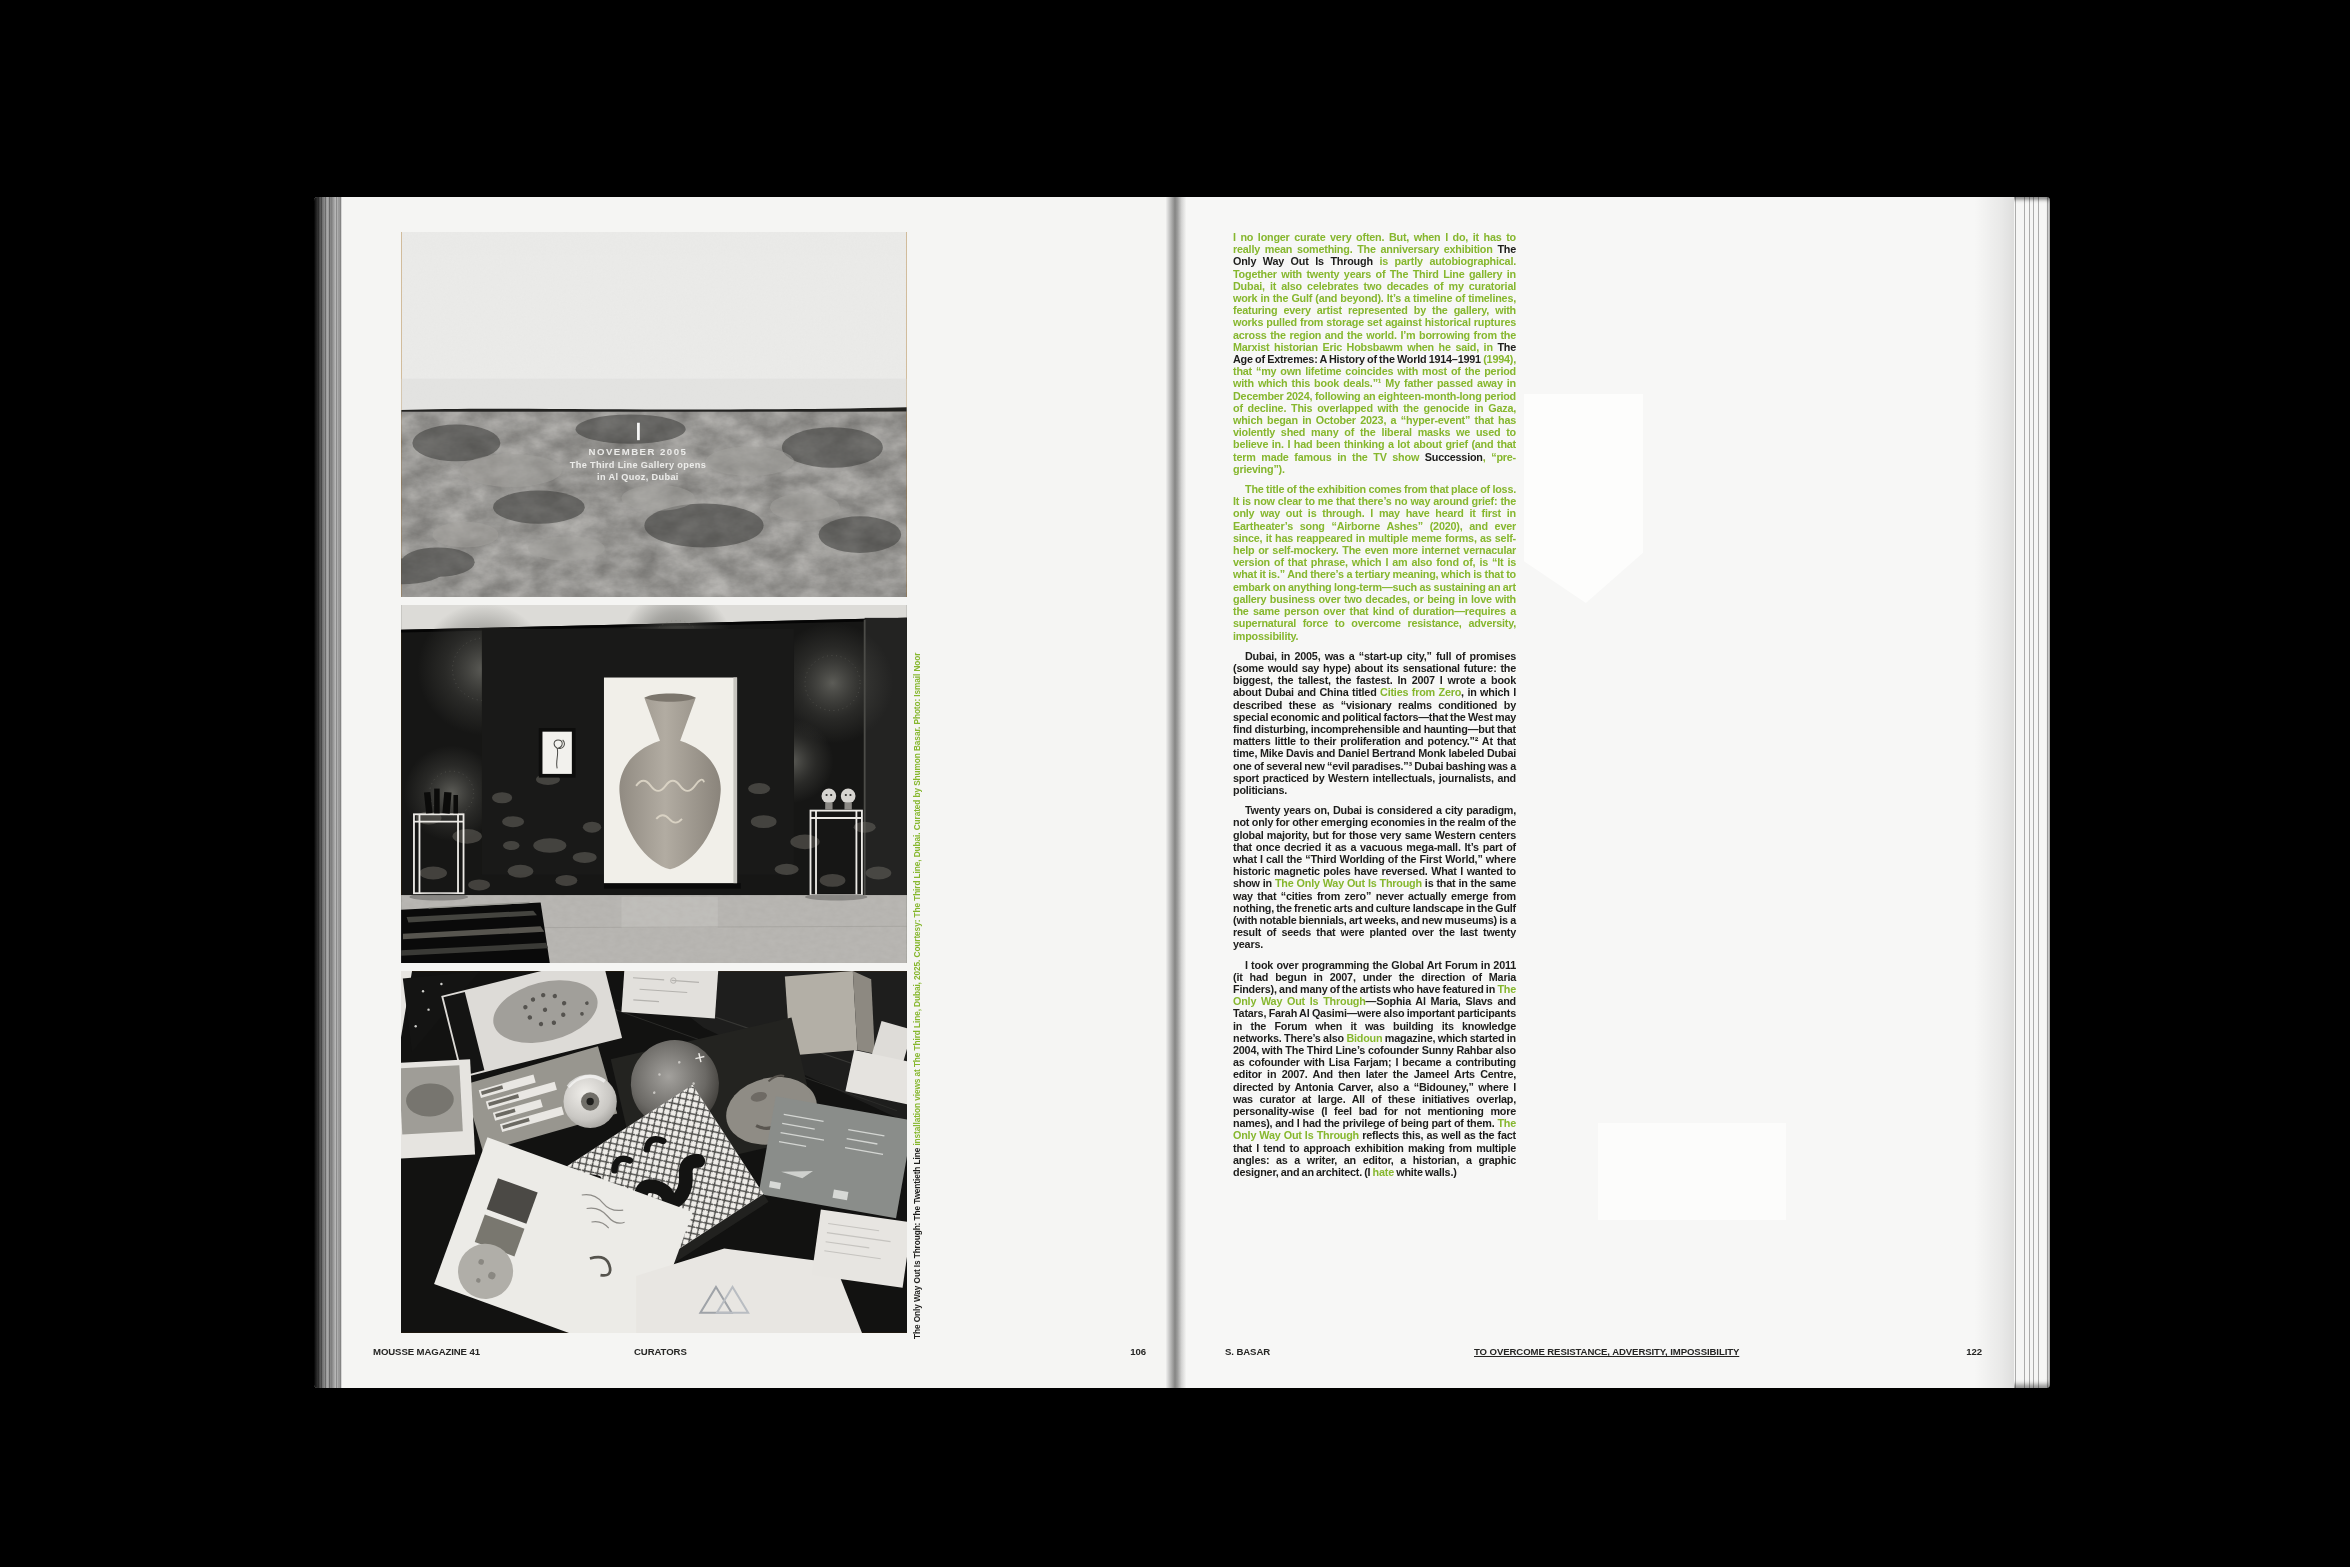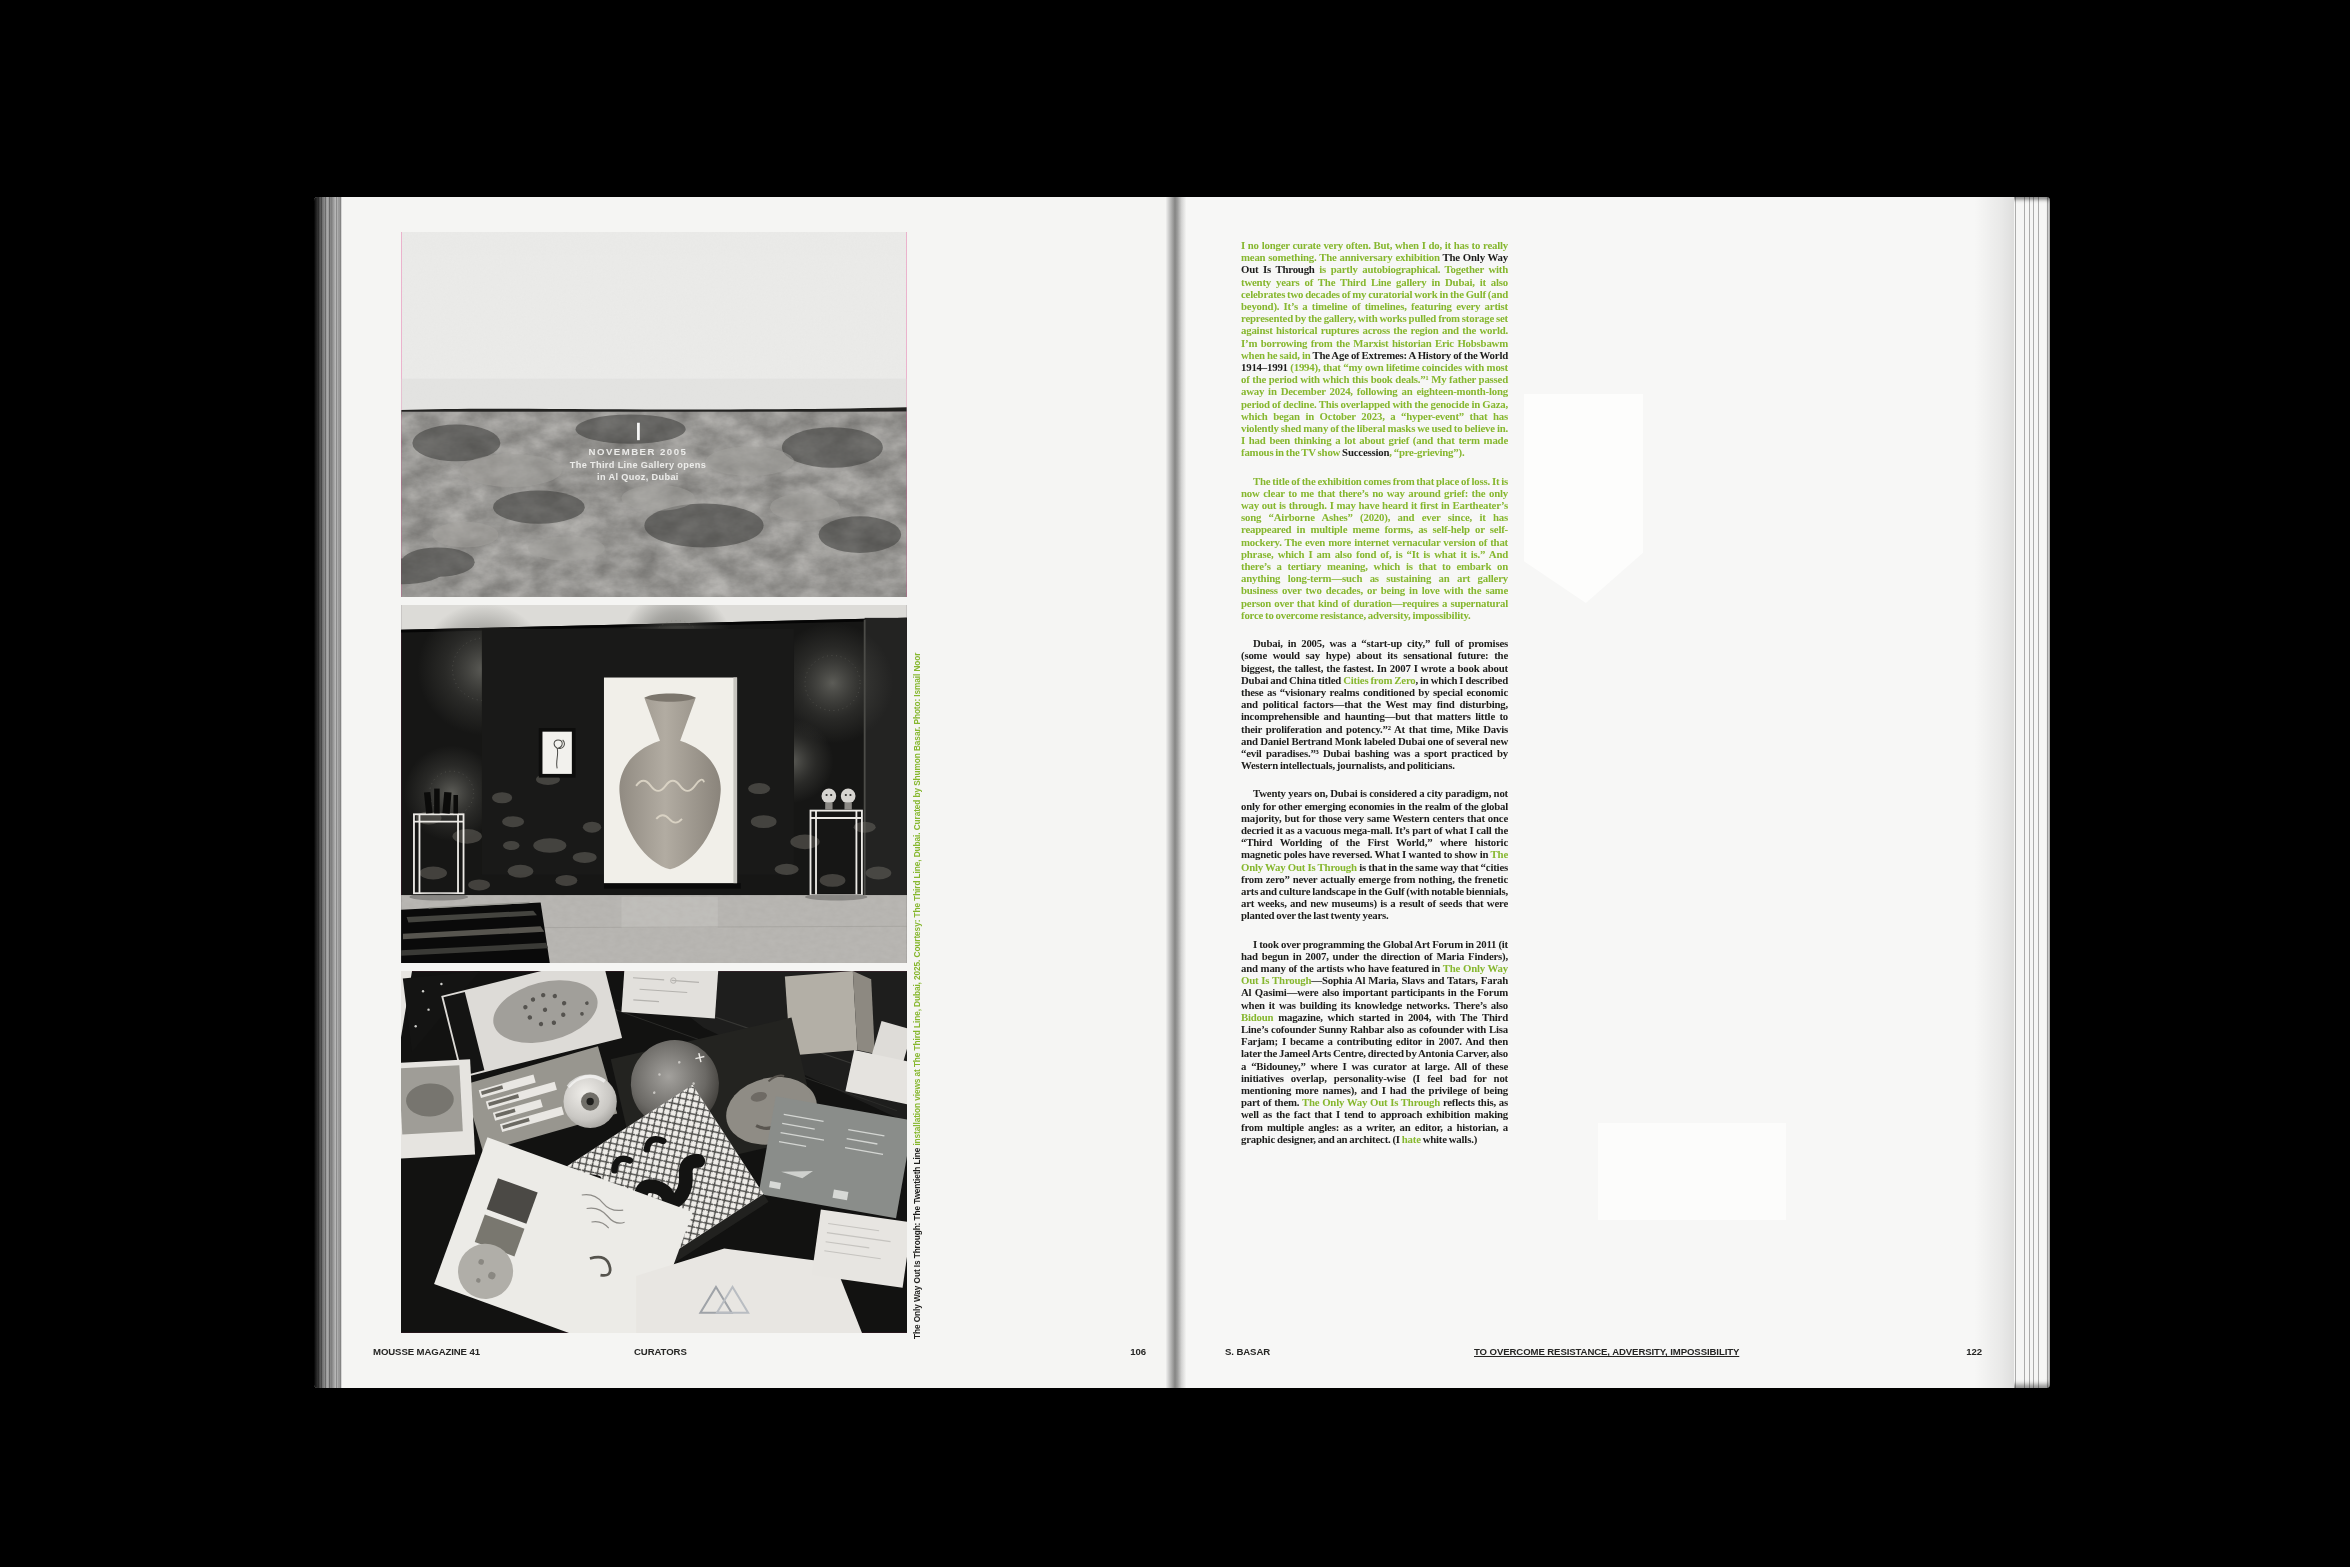--- a/index.html
+++ b/index.html
@@ -16,21 +16,21 @@
   .fore-edge.right:after{content:"";position:absolute;inset:0;background:repeating-linear-gradient(90deg,rgba(0,0,0,.3) 0 0.9px,transparent 0.9px 4.6px);}
   .page{position:absolute;top:0;height:100%;}
   .page.left{left:27.5px;width:825px;background:#f5f5f3;}
   .page.right{left:872px;width:828px;background:#f7f7f6;}
   .spine{position:absolute;left:852px;top:0;width:20px;height:100%;
     background:linear-gradient(90deg,#efefee 0%,#b3b3b2 25%,#858584 45%,#9e9e9d 58%,#d3d3d2 78%,#f4f4f3 100%);}
   .edge-shade-right{position:absolute;left:788px;top:0;width:40px;height:100%;
     background:linear-gradient(90deg,rgba(0,0,0,0) 0%,rgba(0,0,0,.06) 70%,rgba(0,0,0,.1) 100%);}
 
   
-  .photo{position:absolute;left:59px;width:506px;overflow:hidden;background:#ec4899;}
+  .photo{position:absolute;left:59px;width:506px;overflow:hidden;background:#a16207;}
   .photo svg{display:block;}
   #photo1{top:35px;height:365px;}
   #photo2{top:408px;height:358px;}
   #photo3{top:774px;height:362px;}
 
   
   .side-caption{position:absolute;left:566px;top:372px;height:770px;width:18.4px;
     writing-mode:vertical-rl;transform:rotate(180deg);
     font-size:8.3px;font-weight:700;letter-spacing:-0.1px;white-space:nowrap;line-height:18.4px;}
   .side-caption .cap-bold{color:#1d1d1b;}
@@ -42,21 +42,21 @@
   #f-sec{left:320px;}
   #f-106{left:760px;width:72px;text-align:right;}
   #f-author{left:911px;}
   #f-title{left:1160px;text-decoration:underline;}
   #f-107{left:1598px;width:70px;text-align:right;}
 
   
   .article{position:absolute;left:911px;top:26px;width:299px;height:1080px;overflow:hidden;
     font-size:10.8px;line-height:12.2px;font-weight:700;letter-spacing:-0.2px;word-spacing:-0.6px;
     text-align:justify;color:#1d1d1b;}
-  .article p{margin:16px;font-family:Liberation Serif, serif;}
+  .article p{margin:8px;}
   .article p.indent{text-indent:12px;}
   .seg-green{color:#86b72e;}
   .seg-ink{color:#1d1d1b;}
 
   .ghost{position:absolute;background:#fdfdfc;}
   #ghost1{left:1210px;top:197px;width:119px;height:209px;clip-path:polygon(0 0,100% 0,100% 76%,52% 100%,0 80%);}
   #ghost2{left:1284px;top:926px;width:188px;height:97px;opacity:.85;}
 </style>
 </head>
 <body>

